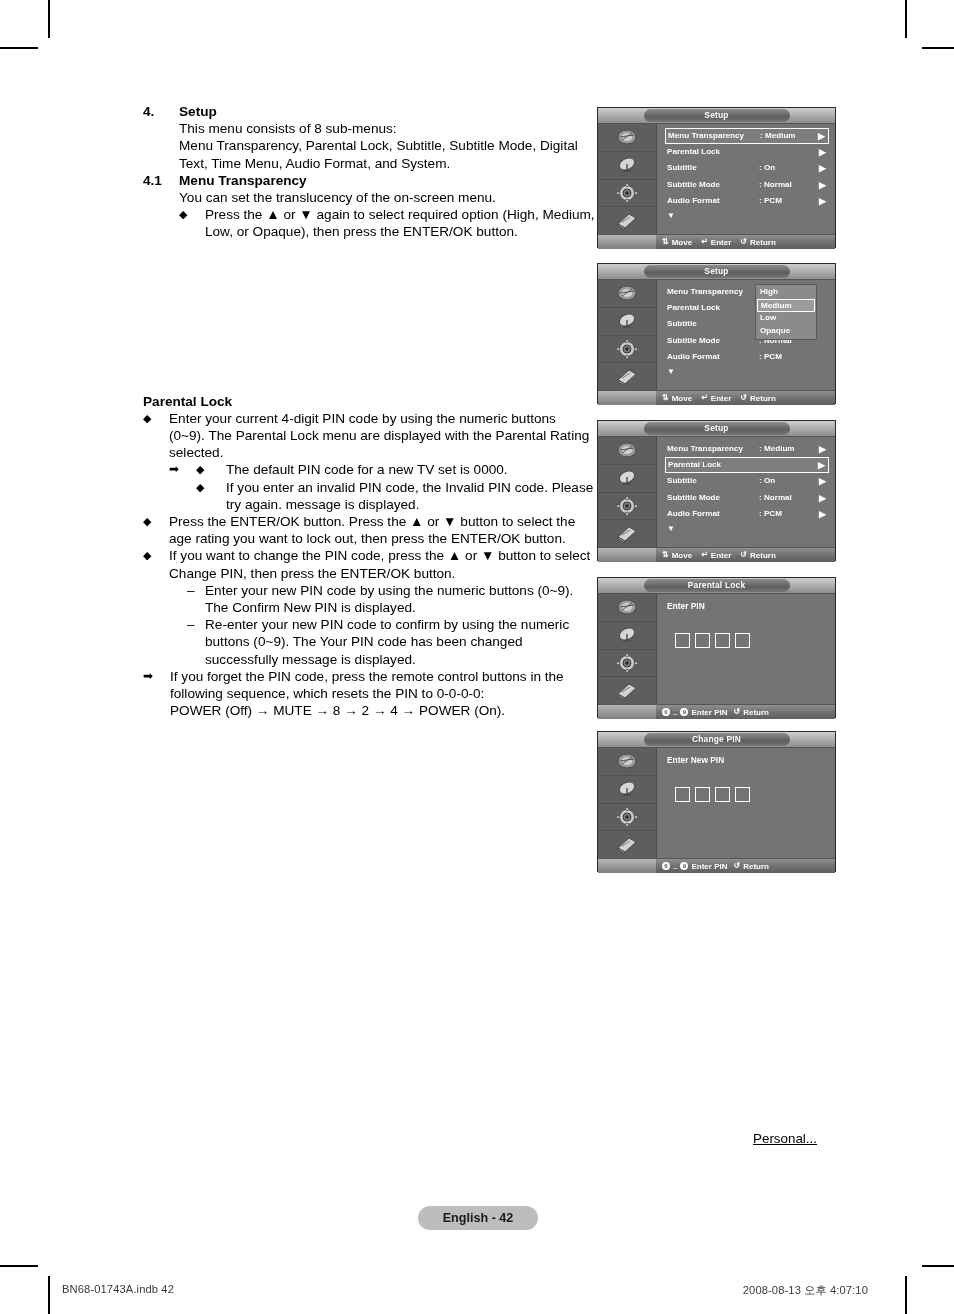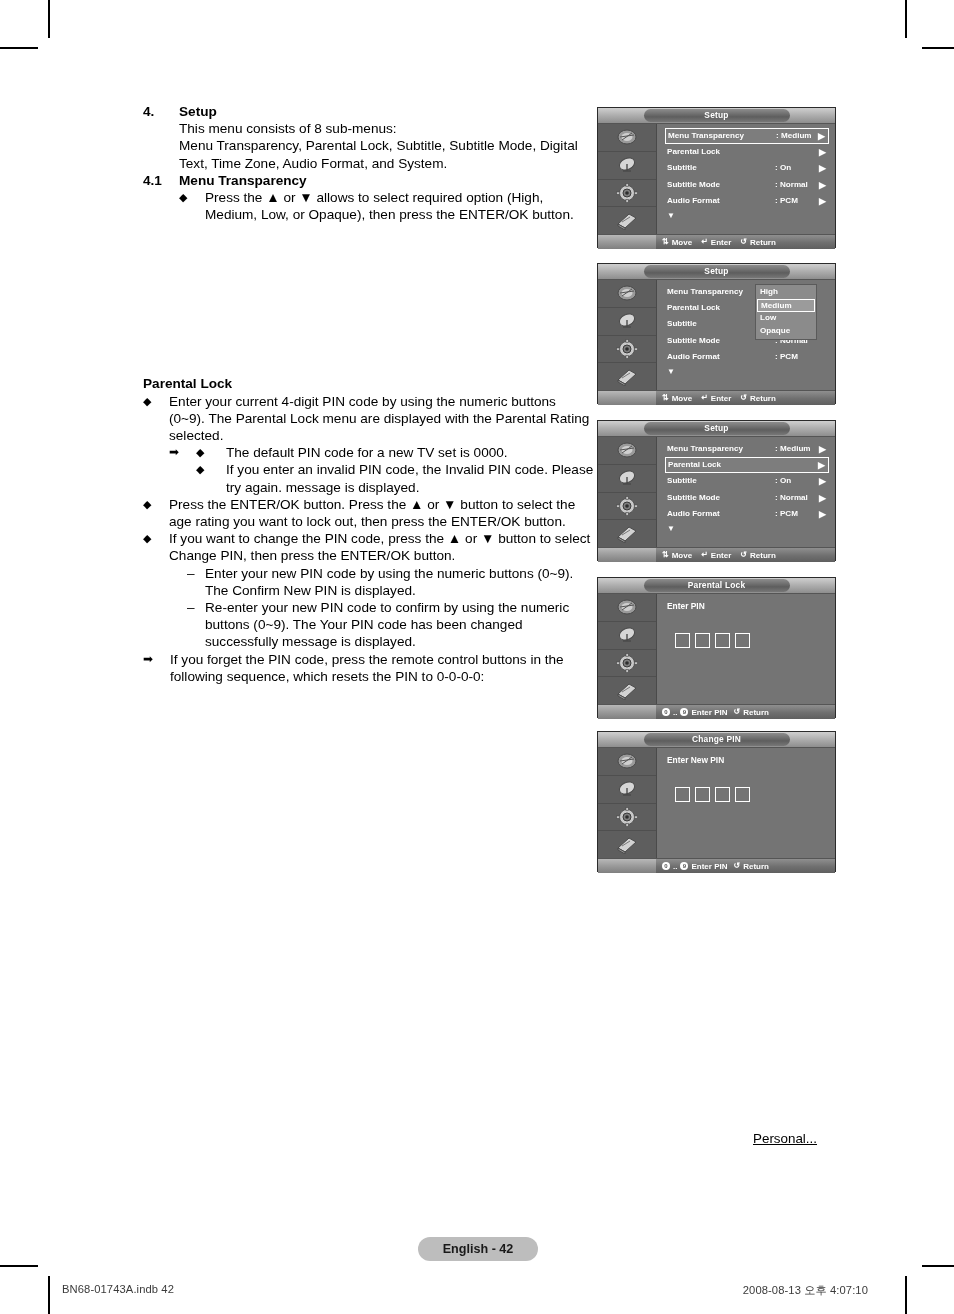--- a/index.html
+++ b/index.html
@@ -142,21 +142,21 @@
   .mrow {
     position: relative;
     height: 16.2px;
     line-height: 16.2px;
     display: flex;
     align-items: center;
     padding-left: 2px;
     box-sizing: border-box;
   }
   .mrow .mlabel { width: 92px; flex: 0 0 auto; white-space: nowrap; }
-  .mrow .mval { flex: 1 1 auto; white-space: nowrap; margin-left: 16px; }
+  .mrow .mval { flex: 1 1 auto; white-space: nowrap; }
   .mrow .marrow {
     position: absolute;
     right: 3px;
     top: 50%;
     transform: translateY(-50%);
     font-size: 9px;
     line-height: 1;
   }
   .mrow.sel {
     border: 1px solid #ffffff;
@@ -266,21 +266,20 @@
     top: 1206px;
     width: 120px;
     height: 24px;
     border-radius: 12px;
     background: #bdbdbd;
     color: #1a1a1a;
     font-size: 12.6px;
     font-weight: bold;
     line-height: 24px;
     text-align: center;
-    margin-top: 31px;
   }
   .indbline {
     position: absolute;
     left: 62px;
     top: 1283px;
     font-size: 11.2px;
     color: #3b3b3b;
     letter-spacing: .1px;
   }
   .dateline {
@@ -306,33 +305,34 @@
 
 <div class="text-col">
 
   <div class="blk">
     <div class="num">4.</div>
     <div class="body-col">
       <div class="h-title">Setup</div>
       <div>This menu consists of 8 sub-menus:</div>
       <div>
         <b>Menu Transparency, Parental Lock</b>, <b>Subtitle</b>, <b>Subtitle Mode</b>,
-        <b>Digital Text</b>, <b>Time Zone</b>, <b>Audio Format</b>, and <b>System</b>.
+        <b>Digital Text</b>, <b>Time Menu</b>, <b>Audio Format</b>, and <b>System</b>.
       </div>
     </div>
   </div>
 
   <div class="blk">
     <div class="num wide">4.1</div>
     <div class="body-col">
       <div class="h-title">Menu Transparency</div>
+      <div>You can set the translucency of the on-screen menu.</div>
       <div class="bullet-row">
         <div class="bullet-mark">◆</div>
         <div class="bullet-txt">
-          <span>Press the ▲ or ▼ allows to select required option (</span><b>High</b><span>, </span><b>Medium</b><span>, </span><b>Low</b><span>, or </span><b>Opaque</b><span>), then press the </span><b>ENTER/OK</b><span> button.</span>
+          <span>Press the ▲ or ▼ again to select required option (</span><b>High</b><span>, </span><b>Medium</b><span>, </span><b>Low</b><span>, or </span><b>Opaque</b><span>), then press the </span><b>ENTER/OK</b><span> button.</span>
         </div>
       </div>
     </div>
   </div>
 
   <div style="height:152px"></div>
 
   <div class="blk">
     <div class="body-col">
       <div class="h-title">Parental Lock</div>
@@ -378,20 +378,21 @@
             <div class="dash-mark">–</div>
             <div class="dash-txt">Re-enter your new PIN code to confirm by using the numeric buttons (0~9). The Your PIN code has been changed successfully message is displayed.</div>
           </div>
         </div>
       </div>
 
       <div class="arrow-row">
         <div class="arrow-mark">➡</div>
         <div class="arrow-txt">
           <span>If you forget the PIN code, press the remote control buttons in the following sequence, which resets the PIN to </span><b>0-0-0-0</b><span>:</span>
+          <div><b>POWER (Off) → MUTE → 8 → 2 → 4 → POWER (On)</b><span>.</span></div>
         </div>
       </div>
 
     </div>
   </div>
 </div>
 
 <div class="osd" style="top:107px;">
   <div class="osd-titlebar">
     <div class="osd-title-pill">Setup</div>

